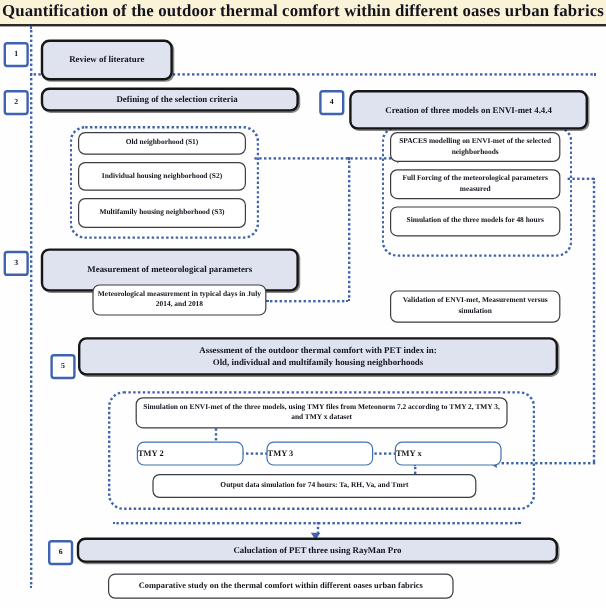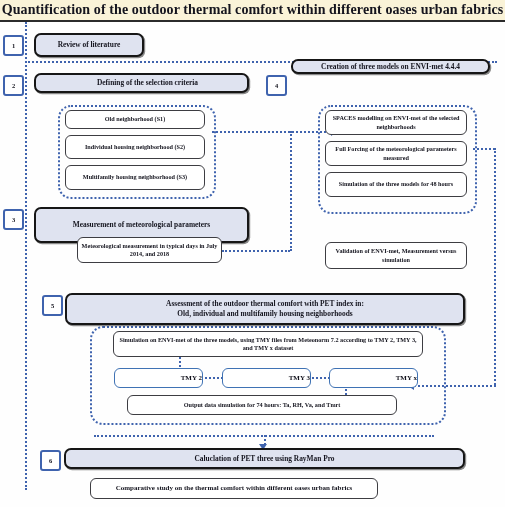--- a/index.html
+++ b/index.html
@@ -66,21 +66,21 @@
     z-index:5;
     padding:0 3px;box-sizing:border-box;
   }
 
   
   .tmybox{
     position:absolute;
     background:#ffffff;
     border:1.6px solid #3f72b4;
     border-radius:6px;
-    display:flex;align-items:center;justify-content:flex-end;
+    display:flex;align-items:center;justify-content:flex-start;
     font-size:7px;font-weight:bold;color:#14141e;
     z-index:5;
   }
 
   
   .dotgroup{
     position:absolute;
     border:2px dotted #3f63ae;
     border-radius:13px;
     z-index:2;
@@ -112,21 +112,21 @@
 
   <div class="title-banner">
     <span class="t">Quantification of the outdoor thermal comfort within different oases urban fabrics</span>
   </div>
 
   <div class="spine"></div>
 
   <div class="step-badge" style="left:3px;top:35px;">
     <span>1</span>
   </div>
-  <div class="mainbox" style="left:34px;top:33px;width:110px;height:24px;">
+  <div class="mainbox" style="left:34px;top:33px;width:110px;height:34px;">
     <span>Review of literature</span>
   </div>
 
   <div class="dline-h" style="left:25px;top:61px;width:472px;"></div>
 
   <div class="step-badge" style="left:3px;top:75px;">
     <span>2</span>
   </div>
   <div class="mainbox" style="left:34px;top:73px;width:215px;height:20px;padding-left:16px;">
     <span>Defining of the selection criteria</span>
@@ -155,21 +155,21 @@
   </div>
   <div class="subbox" style="left:77px;top:237px;width:145px;height:26px;">
     <span>Meteorological measurement in typical days in July 2014, and 2018</span>
   </div>
 
   <div class="dline-h" style="left:222px;top:250px;width:68px;"></div>
 
   <div class="step-badge" style="left:266px;top:75px;">
     <span>4</span>
   </div>
-  <div class="mainbox" style="left:291px;top:59px;width:199px;height:15px;">
+  <div class="mainbox" style="left:291px;top:75px;width:199px;height:33px;">
     <span>Creation of three models on ENVI-met 4.4.4</span>
   </div>
 
   <div class="dotgroup" style="left:318px;top:105px;width:155px;height:105px;"></div>
   <div class="subbox" style="left:325px;top:110px;width:142px;height:25px;">
     <span>SPACES modelling on ENVI-met of the selected neighborhoods</span>
   </div>
   <div class="subbox" style="left:325px;top:141px;width:142px;height:25px;">
     <span>Full Forcing of the meteorological parameters measured</span>
   </div>
@@ -181,21 +181,21 @@
   </div>
 
   <div class="dline-h" style="left:473px;top:148px;width:22px;"></div>
   <div class="dline-v" style="left:494px;top:148px;height:237px;"></div>
   <div class="dline-h" style="left:414px;top:385px;width:82px;"></div>
   <div class="arrow-l" style="left:408px;top:382px;"></div>
 
   <div class="step-badge" style="left:42px;top:295px;">
     <span>5</span>
   </div>
-  <div class="mainbox" style="left:65px;top:293px;width:400px;height:32px;">
+  <div class="mainbox" style="left:65px;top:281px;width:400px;height:32px;">
     <span style="white-space:pre-line;">Assessment of the outdoor thermal comfort with PET index in:
 Old, individual and multifamily housing neighborhoods</span>
   </div>
 
   <div class="dotgroup" style="left:90px;top:326px;width:352px;height:95px;"></div>
   <div class="subbox" style="left:113px;top:331px;width:310px;height:26px;">
     <span>Simulation on ENVI-met of the three models, using TMY files from Meteonorm 7.2 according to TMY 2, TMY 3, and TMY x dataset</span>
   </div>
 
   <div class="dline-v" style="left:179px;top:357px;height:10px;"></div>

